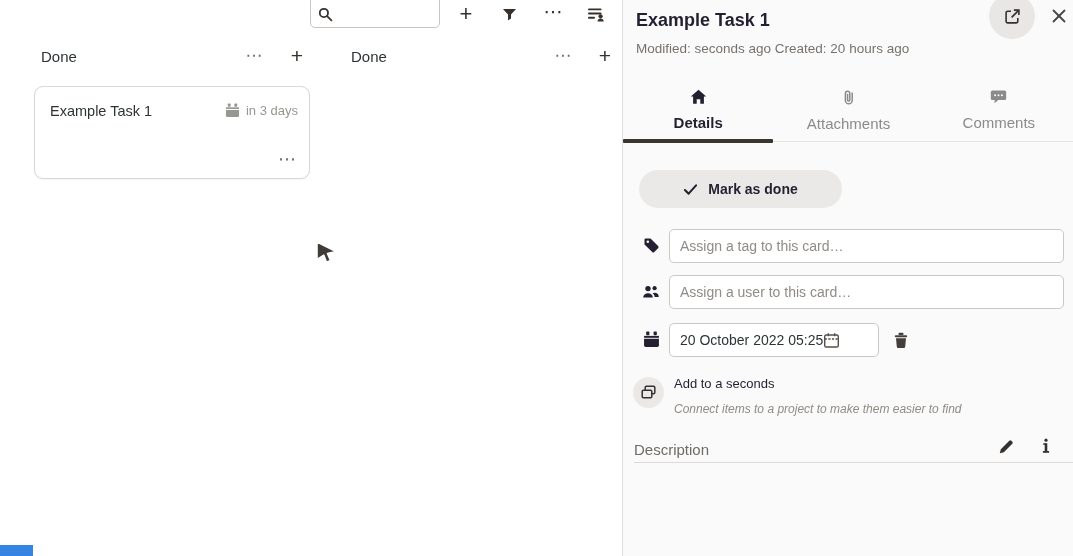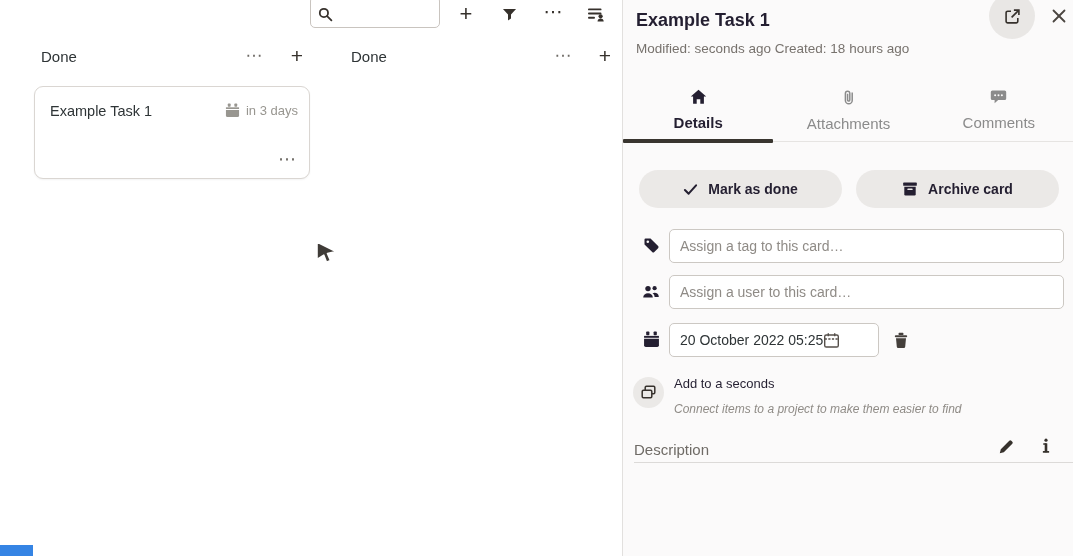--- a/index.html
+++ b/index.html
@@ -154,21 +154,21 @@
 
 <div class="abs" style="left:314px; top:239px;">
   <svg width="26" height="28" viewBox="0 0 26 28">
     <polygon points="3,3 22,12.5 13.5,14.5 16.5,21.5 12.5,23.2 9.8,16.2 3,20.5" fill="#3f3b37" stroke="#ffffff" stroke-width="1.6" stroke-linejoin="round"></polygon>
   </svg>
 </div>
 
 <div class="abs panel">
 
   <div class="abs panel-title">Example Task 1</div>
-  <div class="abs panel-meta">Modified: seconds ago Created: 18 hours ago</div>
+  <div class="abs panel-meta">Modified: seconds ago Created: 20 hours ago</div>
 
   <div class="abs circle-btn">
     <span>
       <svg width="17" height="17" viewBox="0 0 17 17" fill="none" stroke="#36312c" stroke-width="1.6">
         <path d="M7 3.2 H3.7 A1.6 1.6 0 0 0 2.1 4.8 V13.3 A1.6 1.6 0 0 0 3.7 14.9 H12.2 A1.6 1.6 0 0 0 13.8 13.3 V10"></path>
         <path d="M7.6 9.4 L14.6 2.4"></path>
         <path d="M9.9 2.1 H14.9 V7.1"></path>
       </svg>
     </span>
   </div>
@@ -214,30 +214,20 @@
   <div class="abs tabs-border"></div>
   <div class="abs tab-underline"></div>
 
   <div class="abs pill" style="left:16px; width:203px;">
     <span>
       <svg width="15" height="13" viewBox="0 0 16 14" fill="none" stroke="#241f31" stroke-width="2.2" stroke-linecap="round" stroke-linejoin="round">
         <path d="M2 7.5 L6 11.5 L14 2.5"></path>
       </svg>
     </span>
     <span>Mark as done</span>
-  </div>
-  <div class="abs pill" style="left:233px; width:203px;">
-    <span>
-      <svg width="16" height="16" viewBox="0 0 16 16" fill="#241f31">
-        <rect x="1.2" y="1.6" width="13.6" height="3.2" rx="0.6"></rect>
-        <path d="M2.3 5.8 h11.4 v7.4 a1.2 1.2 0 0 1 -1.2 1.2 H3.5 a1.2 1.2 0 0 1 -1.2 -1.2 z"></path>
-        <rect x="5.3" y="7.4" width="5.4" height="1.7" rx="0.85" fill="#ebe9e7"></rect>
-      </svg>
-    </span>
-    <span>Archive card</span>
   </div>
 
   <div class="abs" style="left:0; top:229px; width:451px; height:34px;">
     <span class="abs" style="left:20px; top:8px;">
       <svg width="17" height="17" viewBox="0 0 17 17" fill="#241f31">
         <path d="M1.5 2.6 a1.1 1.1 0 0 1 1.1 -1.1 h4.9 l7.6 7.6 a1.5 1.5 0 0 1 0 2.1 l-3.8 3.8 a1.5 1.5 0 0 1 -2.1 0 L1.5 7.4 z"></path>
         <circle cx="4.8" cy="4.8" r="1.3" fill="#fbfafa"></circle>
       </svg>
     </span>
     <input class="abs text-input" style="left: 46px; top: 0px; width: 395px; height: 34px;" placeholder="Assign a tag to this card…">

